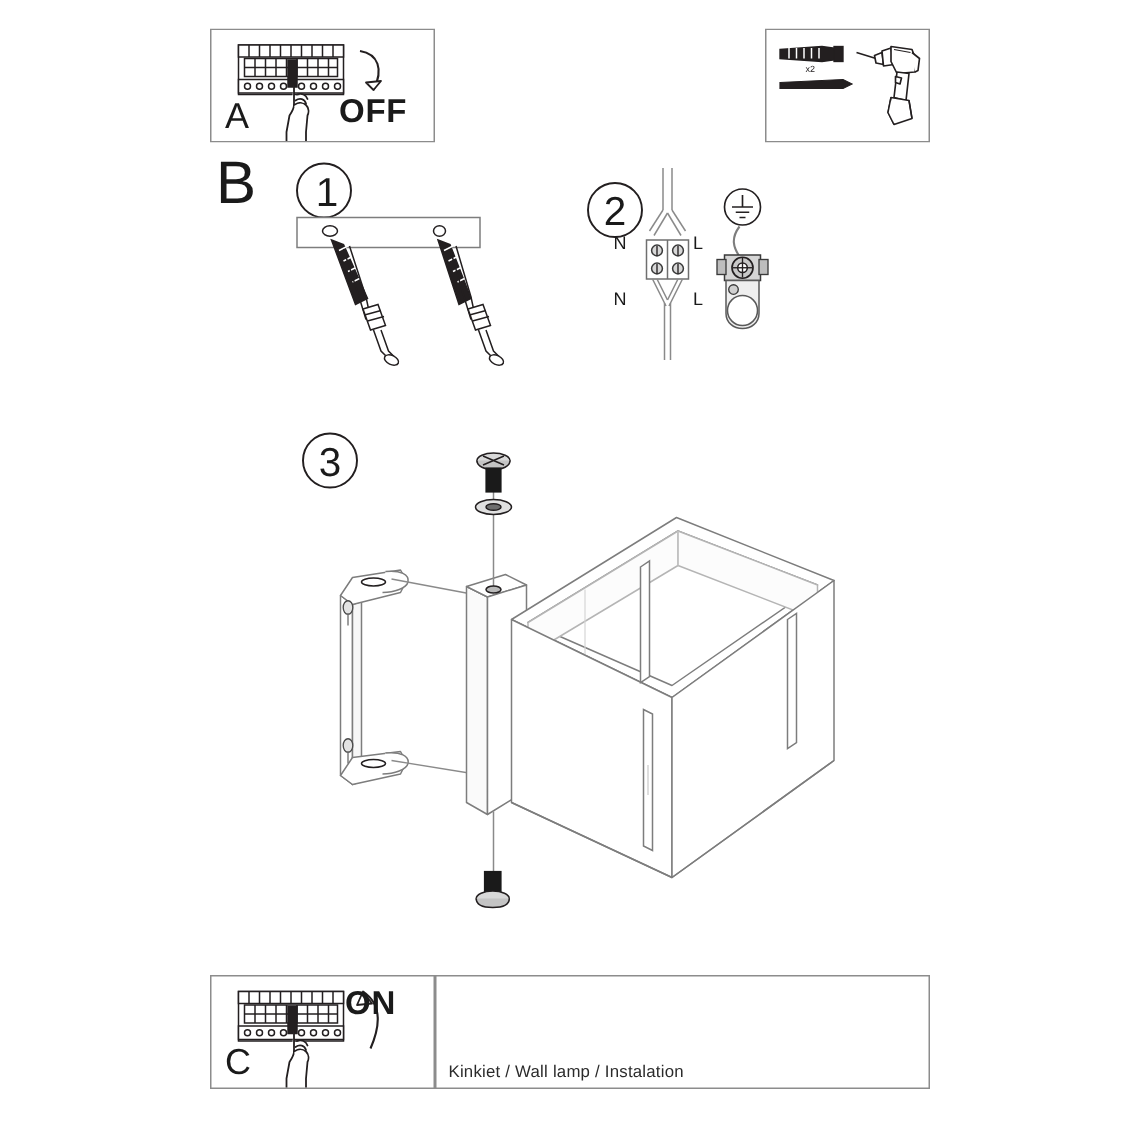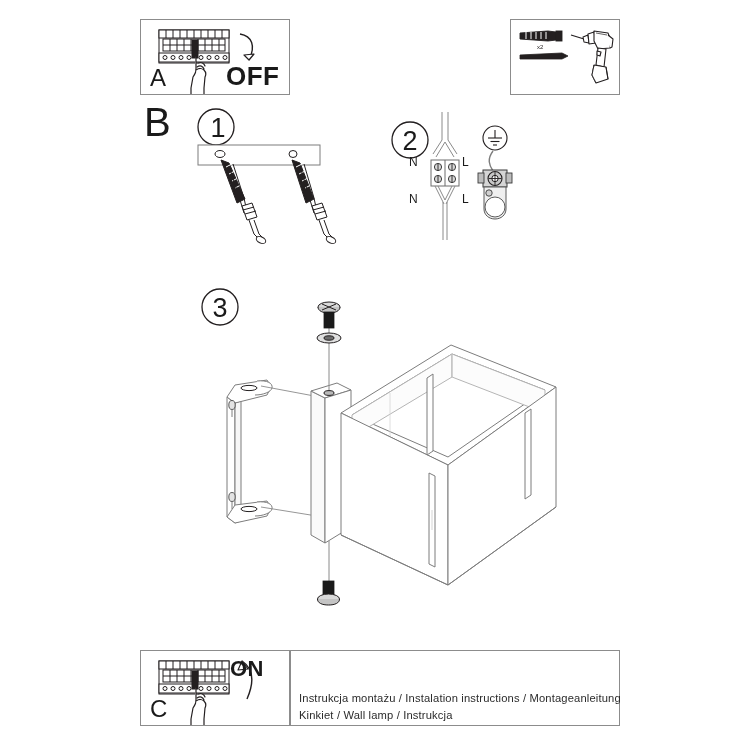--- a/index.html
+++ b/index.html
@@ -82,21 +82,21 @@
 
   <div class="abs bigletter" style="left:150px;top:64px;font-size:24px;">A</div>
 
   <div class="abs" style="left:218px;top:30px;">
     <svg width="48" height="48" viewBox="0 0 48 48">
       <path d="M22,4 C34,6 38,16 31,30" fill="none" stroke="#231f20" stroke-width="1.4"></path>
       <path d="M31,30 L26,25 L36,24 Z" fill="#fff" stroke="#231f20" stroke-width="1.2" stroke-linejoin="round"></path>
     </svg>
   </div>
 
-  <div class="abs onoff" style="left:226px;top:61px;font-size:26px;">OFF</div>
+  <div class="abs onoff" style="left:226px;top:61px;font-size:22px;">OFF</div>
 
   <div class="abs" style="left:510px;top:19px;">
     <svg width="110" height="76" viewBox="0 0 110 76">
       <rect x="0.5" y="0.5" width="109" height="75" fill="#fff" stroke="#8c8c8c" stroke-width="1"></rect>
     </svg>
   </div>
 
   <div class="abs" style="left:518px;top:28px;">
     <svg width="50" height="16" viewBox="0 0 50 16">
       <g stroke="#231f20" stroke-width="0.9" fill="#231f20">
@@ -453,16 +453,15 @@
   </div>
 
   <div class="abs onoff" style="left:230px;top:656px;font-size:22px;">ON</div>
 
   <div class="abs" style="left:290px;top:650px;">
     <svg width="330" height="76" viewBox="0 0 330 76">
       <rect x="0.5" y="0.5" width="329" height="75" fill="#fff" stroke="#8c8c8c" stroke-width="1"></rect>
     </svg>
   </div>
 
-  <div class="abs caption-line" style="left:299px;top:692px;">Instrukcja montażu / Instalation instructions / Montageanleitung</div>
-  <div class="abs caption-line" style="left:299px;top:709px;">Kinkiet  / Wall lamp / Instrukcja</div>
+  <div class="abs caption-line" style="left:299px;top:709px;">Kinkiet  / Wall lamp / Instalation</div>
 
 </div>
 
 </body></html>

